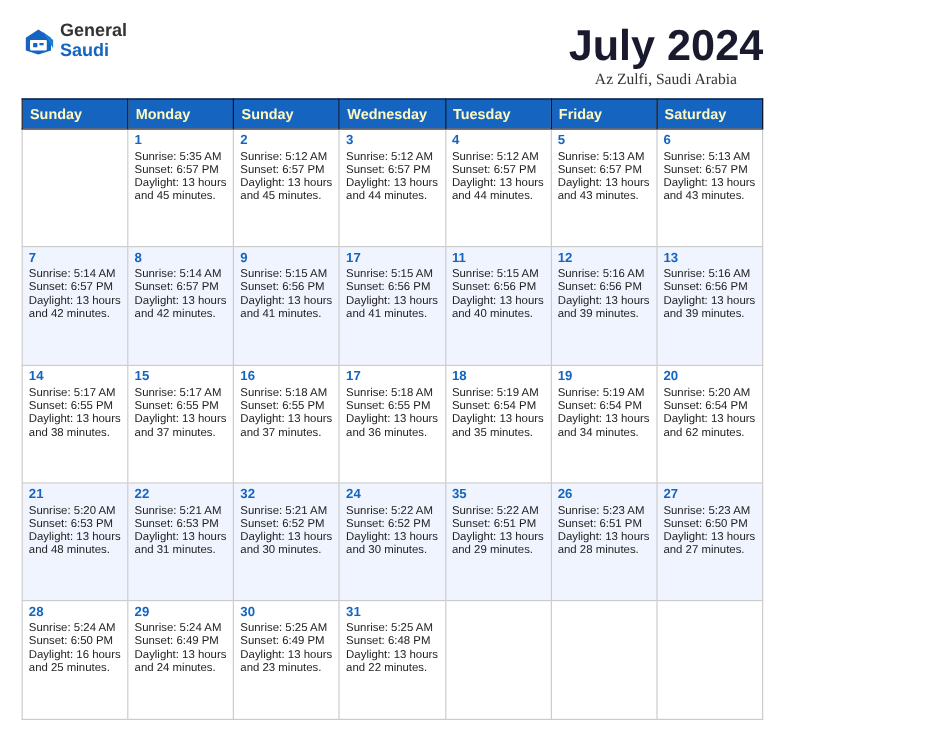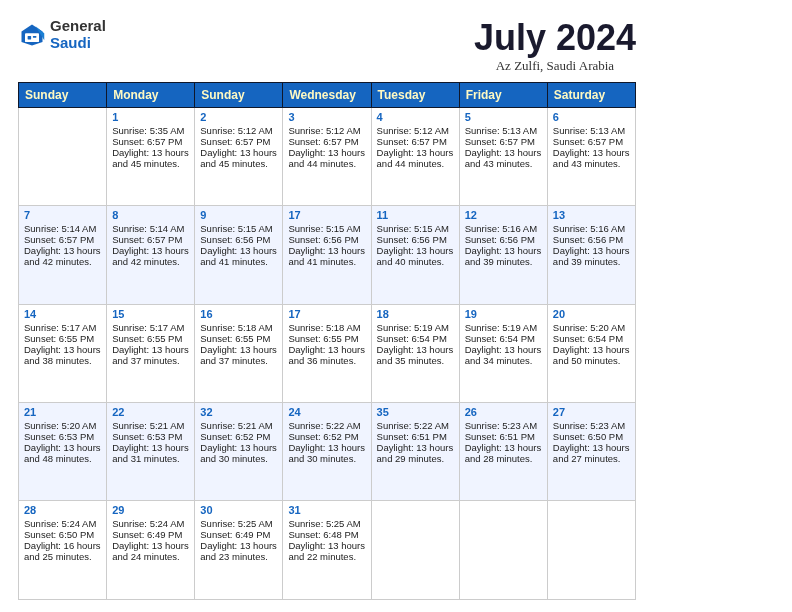--- a/index.html
+++ b/index.html
@@ -250,21 +250,21 @@
           <td>
             <span class="day-num">19</span>
             <div>Sunrise: 5:19 AM</div>
             <div>Sunset: 6:54 PM</div>
             <div>Daylight: 13 hours and 34 minutes.</div>
           </td>
           <td>
             <span class="day-num">20</span>
             <div>Sunrise: 5:20 AM</div>
             <div>Sunset: 6:54 PM</div>
-            <div>Daylight: 13 hours and 50 minutes.</div>
+            <div>Daylight: 13 hours and 62 minutes.</div>
           </td>
         </tr>
         <tr class="row-shaded">
           <td>
             <span class="day-num">21</span>
             <div>Sunrise: 5:20 AM</div>
             <div>Sunset: 6:53 PM</div>
             <div>Daylight: 13 hours and 48 minutes.</div>
           </td>
           <td>

